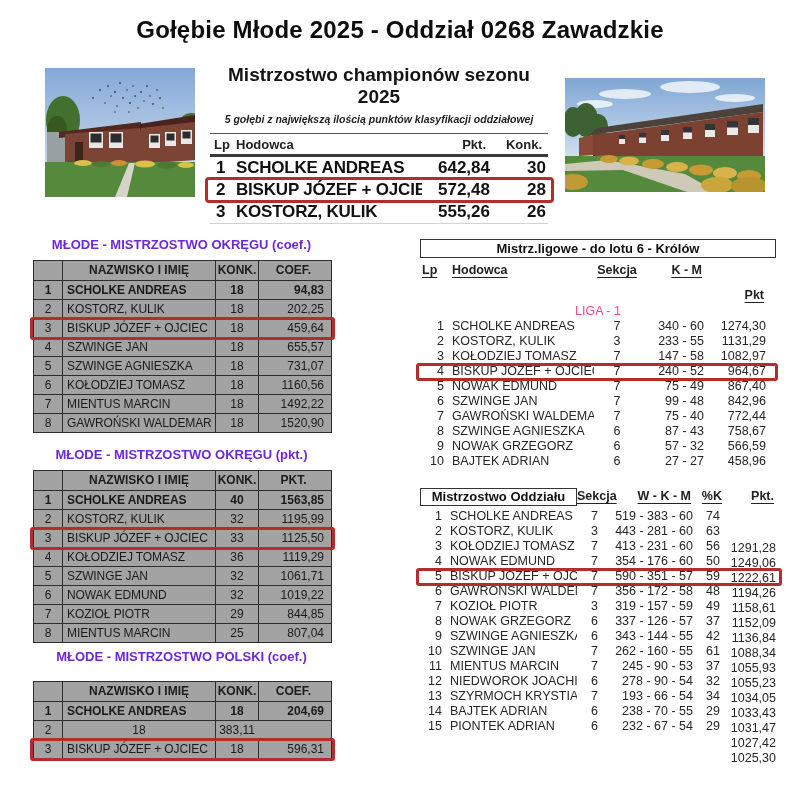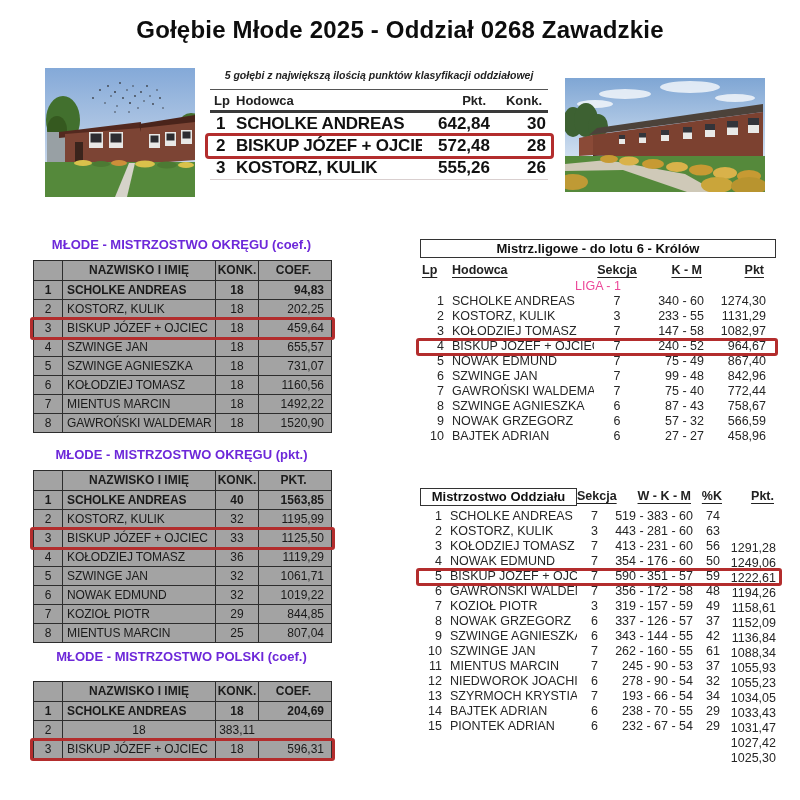--- a/index.html
+++ b/index.html
@@ -69,21 +69,21 @@
   .liga-titlebox{
     border:1.3px solid #333;height:17px;line-height:17px;text-align:center;
     font-size:13px;font-weight:700;color:#111;
   }
   .liga-head{display:grid;grid-template-columns:24px 150px 46px 70px 66px;margin-top:5px;font-weight:700;color:#222;}
   .liga-head span{text-decoration:underline;text-underline-offset:3px;}
   .liga-head .gh-lp{padding-left:2px;}
   .liga-head .gh-name{padding-left:8px;}
   .liga-head .gh-sek{text-align:center;}
   .liga-head .gh-km{text-align:right;padding-right:8px;}
-  .liga-head .gh-pkt{text-align:right;padding-right:12px;}
+  .liga-head .gh-pkt{text-align:right;padding-right:12px;margin-top:25px;}
   .liga-section{text-align:center;font-weight:400;margin-top:2px;height:15px;line-height:15px;color:#ec4899;}
   .liga-row,.odz-row{position:relative;height:15px;line-height:15px;}
   .liga-row{display:grid;grid-template-columns:24px 150px 46px 70px 66px;}
   .liga-row .g-lp{text-align:right;}
   .liga-row .g-name{padding-left:8px;white-space:nowrap;overflow:hidden;}
   .liga-row .g-sek{text-align:center;}
   .liga-row .g-km{text-align:right;padding-right:6px;white-space:nowrap;}
   .liga-row .g-pkt{text-align:right;padding-right:10px;}
   .liga-row.hl::after,.odz-row.hl::after{
     content:'';position:absolute;top:-1.5px;bottom:-1.5px;left:-4px;right:-2px;
@@ -236,20 +236,21 @@
     <ellipse cx="136" cy="92" rx="12" ry="5.5" fill="#c79a33"></ellipse>
       <ellipse cx="160" cy="95" rx="12" ry="6" fill="#d9b24a"></ellipse>
     <ellipse cx="184" cy="98" rx="12" ry="6" fill="#c79a33"></ellipse>
     <ellipse cx="152" cy="107" rx="16" ry="8" fill="#caa53a"></ellipse>
       <ellipse cx="184" cy="108" rx="18" ry="9" fill="#b8942f"></ellipse>
     <ellipse cx="8" cy="104" rx="15" ry="8" fill="#bf9a35"></ellipse>
   </g>
 </svg>
 
 <section id="champions" class="abs">
+  <div class="ch-title">Mistrzostwo championów sezonu 2025</div>
   <div class="ch-sub">5 gołębi z największą ilością punktów klasyfikacji oddziałowej</div>
   <div class="ch-head">
     <span class="h-lp">Lp</span>
     <span class="h-name">Hodowca</span>
     <span class="h-pkt">Pkt.</span>
     <span class="h-konk">Konk.</span>
   </div>
   <div class="ch-rows">
       <div class="ch-row">
     <span class="c-lp">1</span>

